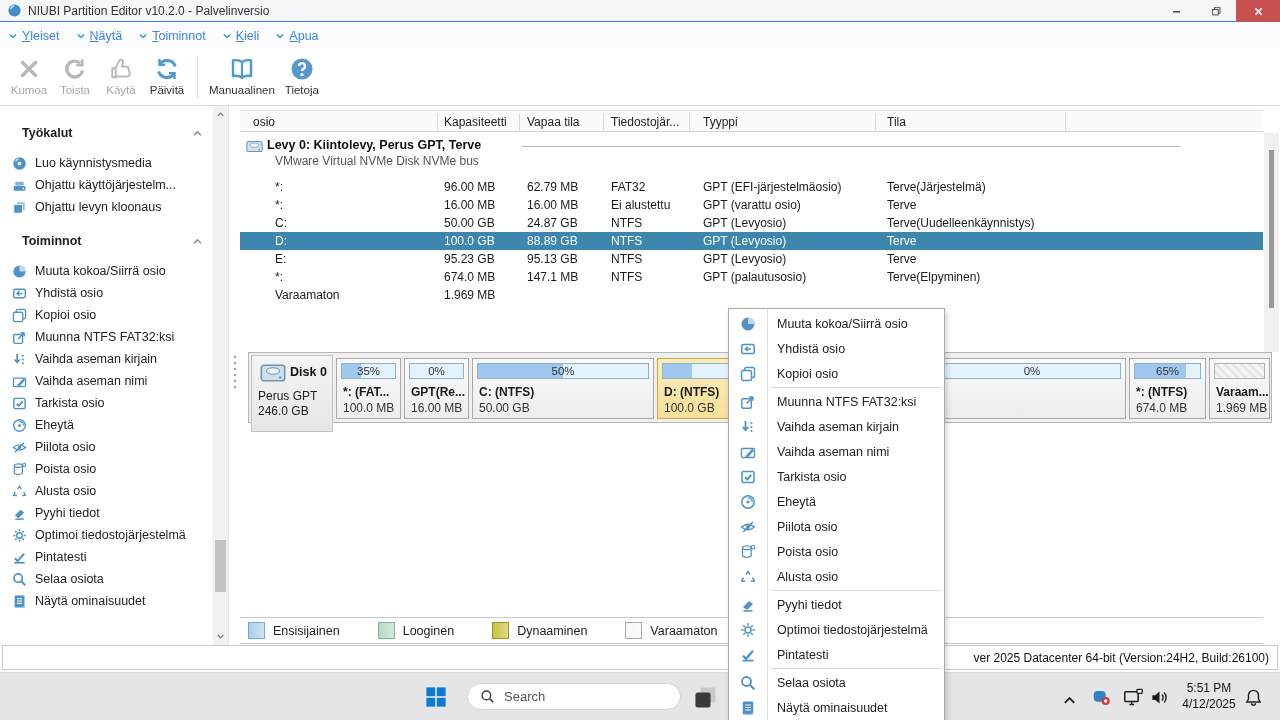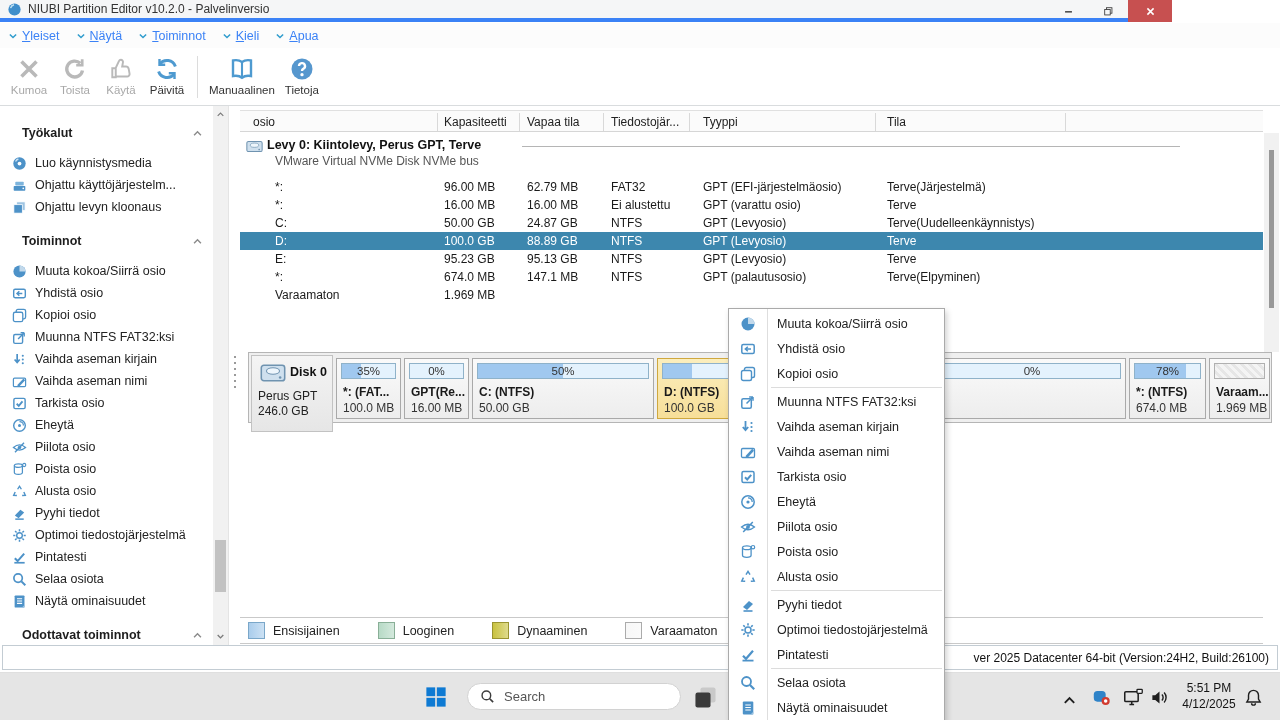--- a/index.html
+++ b/index.html
@@ -2,21 +2,21 @@
 <html style="--sel-blue: #3d87ae; --bar-fill: #a0c8ef;"><head>
 <meta charset="utf-8">
 <title>NIUBI Partition Editor</title>
 <style>
   * { margin:0; padding:0; box-sizing:border-box; }
   html,body { width:1280px; height:720px; }
   body { font-family:"Liberation Sans","DejaVu Sans",sans-serif; font-size:12px; color:#1e1e1e; background:#fff; }
   #screen { position:relative; width:1280px; height:720px; overflow:hidden; background:#fff; }
 
   
-  #titlebar { position:absolute; left:0; top:0; width:1172px; height:22px; background:#f5f6f7; border-bottom:4px solid #3b82f6; display:flex; align-items:center; z-index:10; }
+  #titlebar { position:absolute; left:0; top:0; width:1280px; height:22px; background:#f5f6f7; border-bottom:1px solid #3b82f6; display:flex; align-items:center; z-index:10; }
   #titlebar .app-ic { width:15px; height:15px; margin:0 6px 0 7px; }
   #titlebar .ttl { font-size:12px; color:#333; }
   #win-controls { position:absolute; right:0; top:0; height:22px; display:flex; }
   .wc-btn { width:40px; height:22px; display:flex; align-items:center; justify-content:center; }
   .wc-btn svg { width:11px; height:11px; }
   #btn-close { background:#c75050; width:44px; }
 
   
   #menubar { position:absolute; left:0; top:23px; width:1280px; height:25px; background:#fcfcfc; display:flex; align-items:center; padding-left:8px; z-index:10; }
   .mb-item { display:flex; align-items:center; margin-right:16px; cursor:default; }
@@ -518,26 +518,20 @@
         </svg>
         <span>Selaa osiota</span>
       </div>
       <div class="sb-item">
         <svg class="ic">
           <use href="#i-props"></use>
         </svg>
         <span>Näytä ominaisuudet</span>
       </div>
       <div class="sb-gap-a"></div>
-      <div class="sb-header">
-        <span class="t">Odottavat toiminnot</span>
-        <svg class="chev ic">
-          <use href="#i-chevup"></use>
-        </svg>
-      </div>
     </div>
   <div id="sb-scroll">
     <svg class="sb-arrow" style="top:4px">
         <use href="#i-chevup"></use>
       </svg>
     <div id="sb-thumb"></div>
     <svg class="sb-arrow" style="bottom:4px">
         <use href="#i-chevdown"></use>
       </svg>
   </div>
@@ -668,21 +662,21 @@
         <div class="dm-sz">100.0 GB</div>
       </div>
       <div class="dm-block" style="left: 689px; width: 188px;">
         <div class="dm-bar">
           <div class="pct">0%</div>
         </div>
       </div>
       <div class="dm-block" style="left: 880px; width: 77px;">
         <div class="dm-bar">
           <div class="fill" style="width: 78%;"></div>
-          <div class="pct">78%</div>
+          <div class="pct">65%</div>
         </div>
         <div class="dm-lbl">*: (NTFS)</div>
         <div class="dm-sz">674.0 MB</div>
       </div>
       <div class="dm-block" style="left: 960px; width: 61px;">
         <div class="dm-bar unalloc"></div>
         <div class="dm-lbl">Varaam...</div>
         <div class="dm-sz">1.969 MB</div>
       </div>
     </div>

